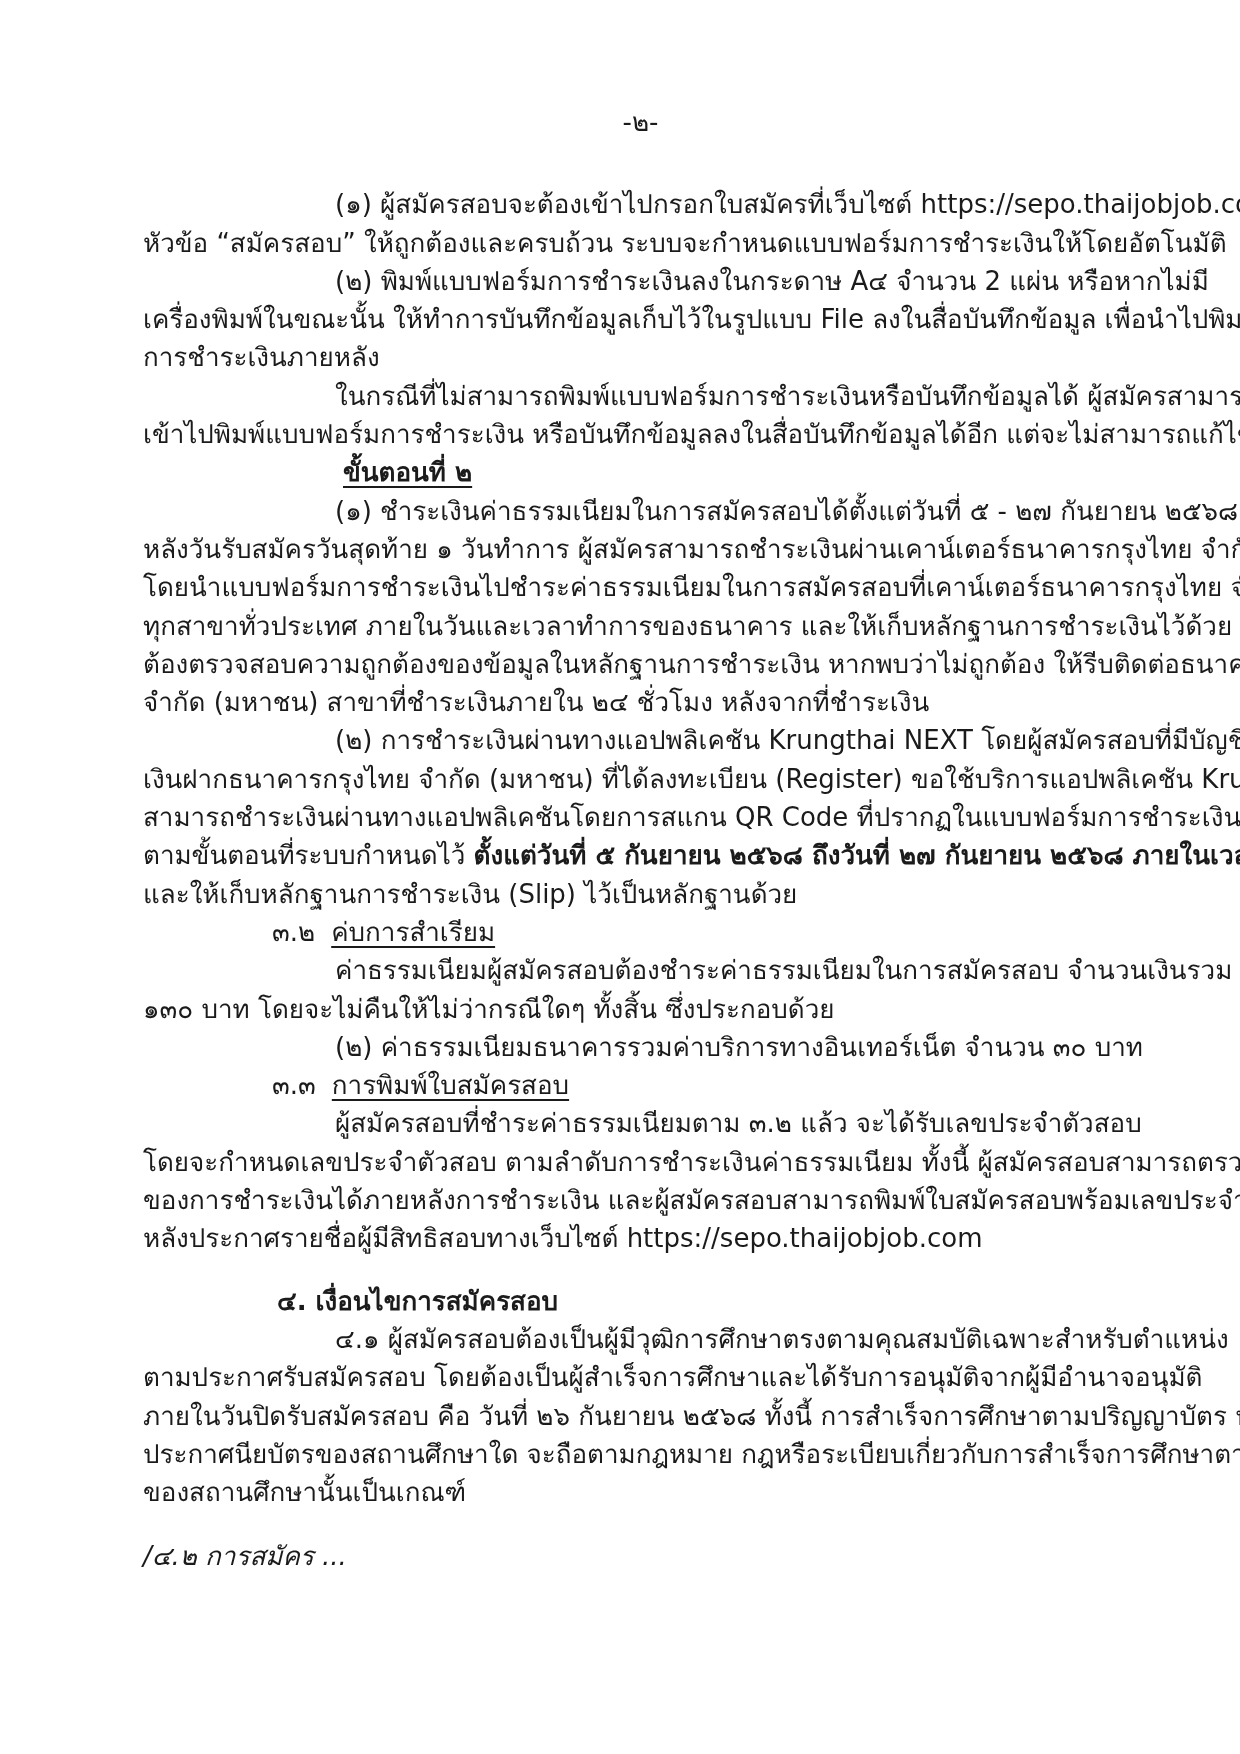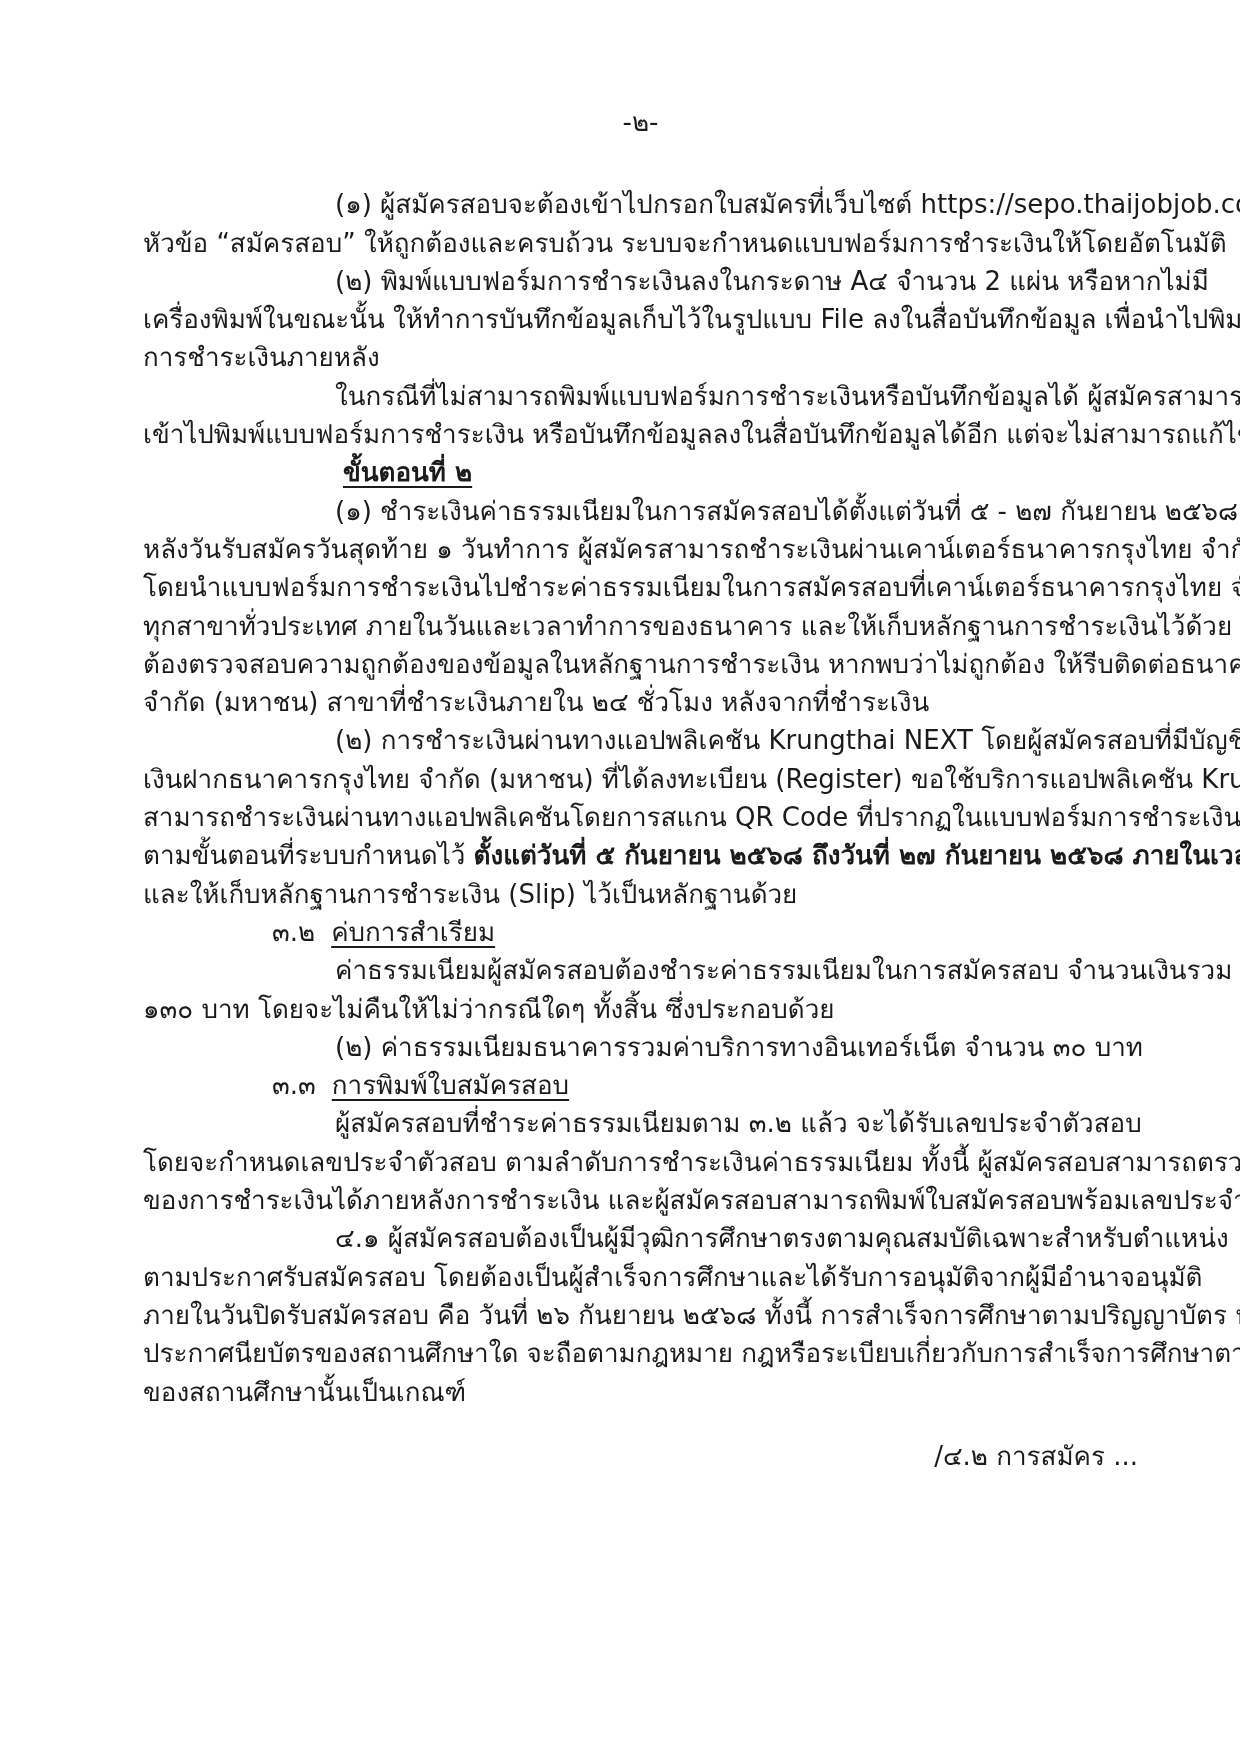--- a/index.html
+++ b/index.html
@@ -17,21 +17,21 @@
   }
   .pageno{text-align:center;margin-bottom:44px;}
   .ln{white-space:nowrap;}
   .ind{padding-left:192px;}            
   .step2{padding-left:200px;font-weight:700;}
   .subhead{padding-left:129px;}        
   .subhead .num{margin-right:16px;margin-top:16px;}
   .u{text-decoration:underline;text-underline-offset:5px;text-decoration-thickness:2px;}
   .sec4{padding-left:134px;font-weight:700;margin-top:24px;}
   .b{font-weight:700;}
-  .footer{margin-top:26px;text-align:right;}
+  .footer{margin-top:26px;font-style:italic;}
 </style>
 </head>
 <body>
 
 <div class="page">
 
   <div class="pageno">-๒-</div>
 
   <div class="ln ind">(๑) ผู้สมัครสอบจะต้องเข้าไปกรอกใบสมัครที่เว็บไซต์ https://sepo.thaijobjob.com</div>
   <div class="ln">หัวข้อ “สมัครสอบ” ให้ถูกต้องและครบถ้วน ระบบจะกำหนดแบบฟอร์มการชำระเงินให้โดยอัตโนมัติ</div>
@@ -56,21 +56,23 @@
 
   <div class="ln subhead"><span class="num">๓.๒</span><span class="u">ค่บการสำเรียม</span></div>
   <div class="ln ind">ค่าธรรมเนียมผู้สมัครสอบต้องชำระค่าธรรมเนียมในการสมัครสอบ จำนวนเงินรวม</div>
   <div class="ln">๑๓๐ บาท โดยจะไม่คืนให้ไม่ว่ากรณีใดๆ ทั้งสิ้น ซึ่งประกอบด้วย</div>
   <div class="ln ind">(๒) ค่าธรรมเนียมธนาคารรวมค่าบริการทางอินเทอร์เน็ต จำนวน ๓๐ บาท</div>
 
   <div class="ln subhead"><span class="num">๓.๓</span><span class="u">การพิมพ์ใบสมัครสอบ</span></div>
   <div class="ln ind">ผู้สมัครสอบที่ชำระค่าธรรมเนียมตาม ๓.๒ แล้ว จะได้รับเลขประจำตัวสอบ</div>
   <div class="ln">โดยจะกำหนดเลขประจำตัวสอบ ตามลำดับการชำระเงินค่าธรรมเนียม ทั้งนี้ ผู้สมัครสอบสามารถตรวจสอบสถานะ</div>
   <div class="ln">ของการชำระเงินได้ภายหลังการชำระเงิน และผู้สมัครสอบสามารถพิมพ์ใบสมัครสอบพร้อมเลขประจำตัวสอบได้</div>
+  <div class="ln">หลังประกาศรายชื่อผู้มีสิทธิสอบทางเว็บไซต์ https://sepo.thaijobjob.com</div>
 
+  <div class="ln sec4">๔. เงื่อนไขการสมัครสอบ</div>
   <div class="ln ind">๔.๑ ผู้สมัครสอบต้องเป็นผู้มีวุฒิการศึกษาตรงตามคุณสมบัติเฉพาะสำหรับตำแหน่ง</div>
   <div class="ln">ตามประกาศรับสมัครสอบ โดยต้องเป็นผู้สำเร็จการศึกษาและได้รับการอนุมัติจากผู้มีอำนาจอนุมัติ</div>
   <div class="ln">ภายในวันปิดรับสมัครสอบ คือ วันที่ ๒๖ กันยายน ๒๕๖๘ ทั้งนี้ การสำเร็จการศึกษาตามปริญญาบัตร หรือ</div>
   <div class="ln">ประกาศนียบัตรของสถานศึกษาใด จะถือตามกฎหมาย กฎหรือระเบียบเกี่ยวกับการสำเร็จการศึกษาตามหลักสูตร</div>
   <div class="ln">ของสถานศึกษานั้นเป็นเกณฑ์</div>
 
   <div class="ln footer">/๔.๒ การสมัคร ...</div>
 
 </div>
 

